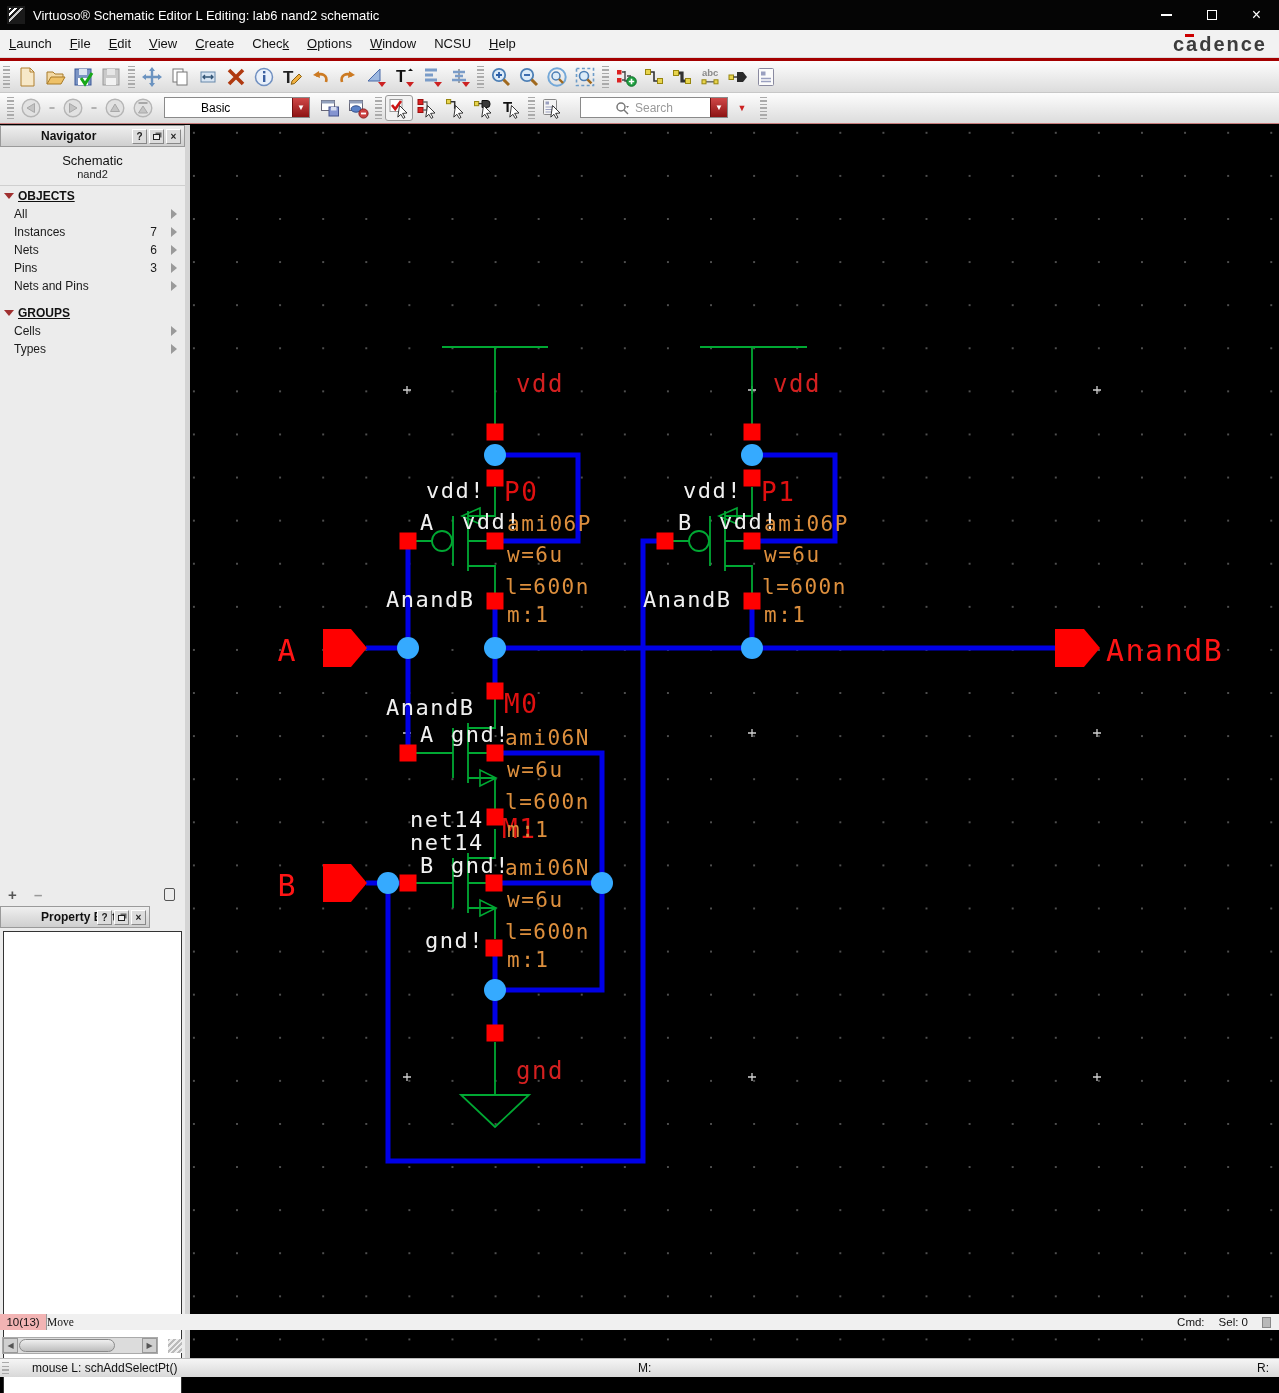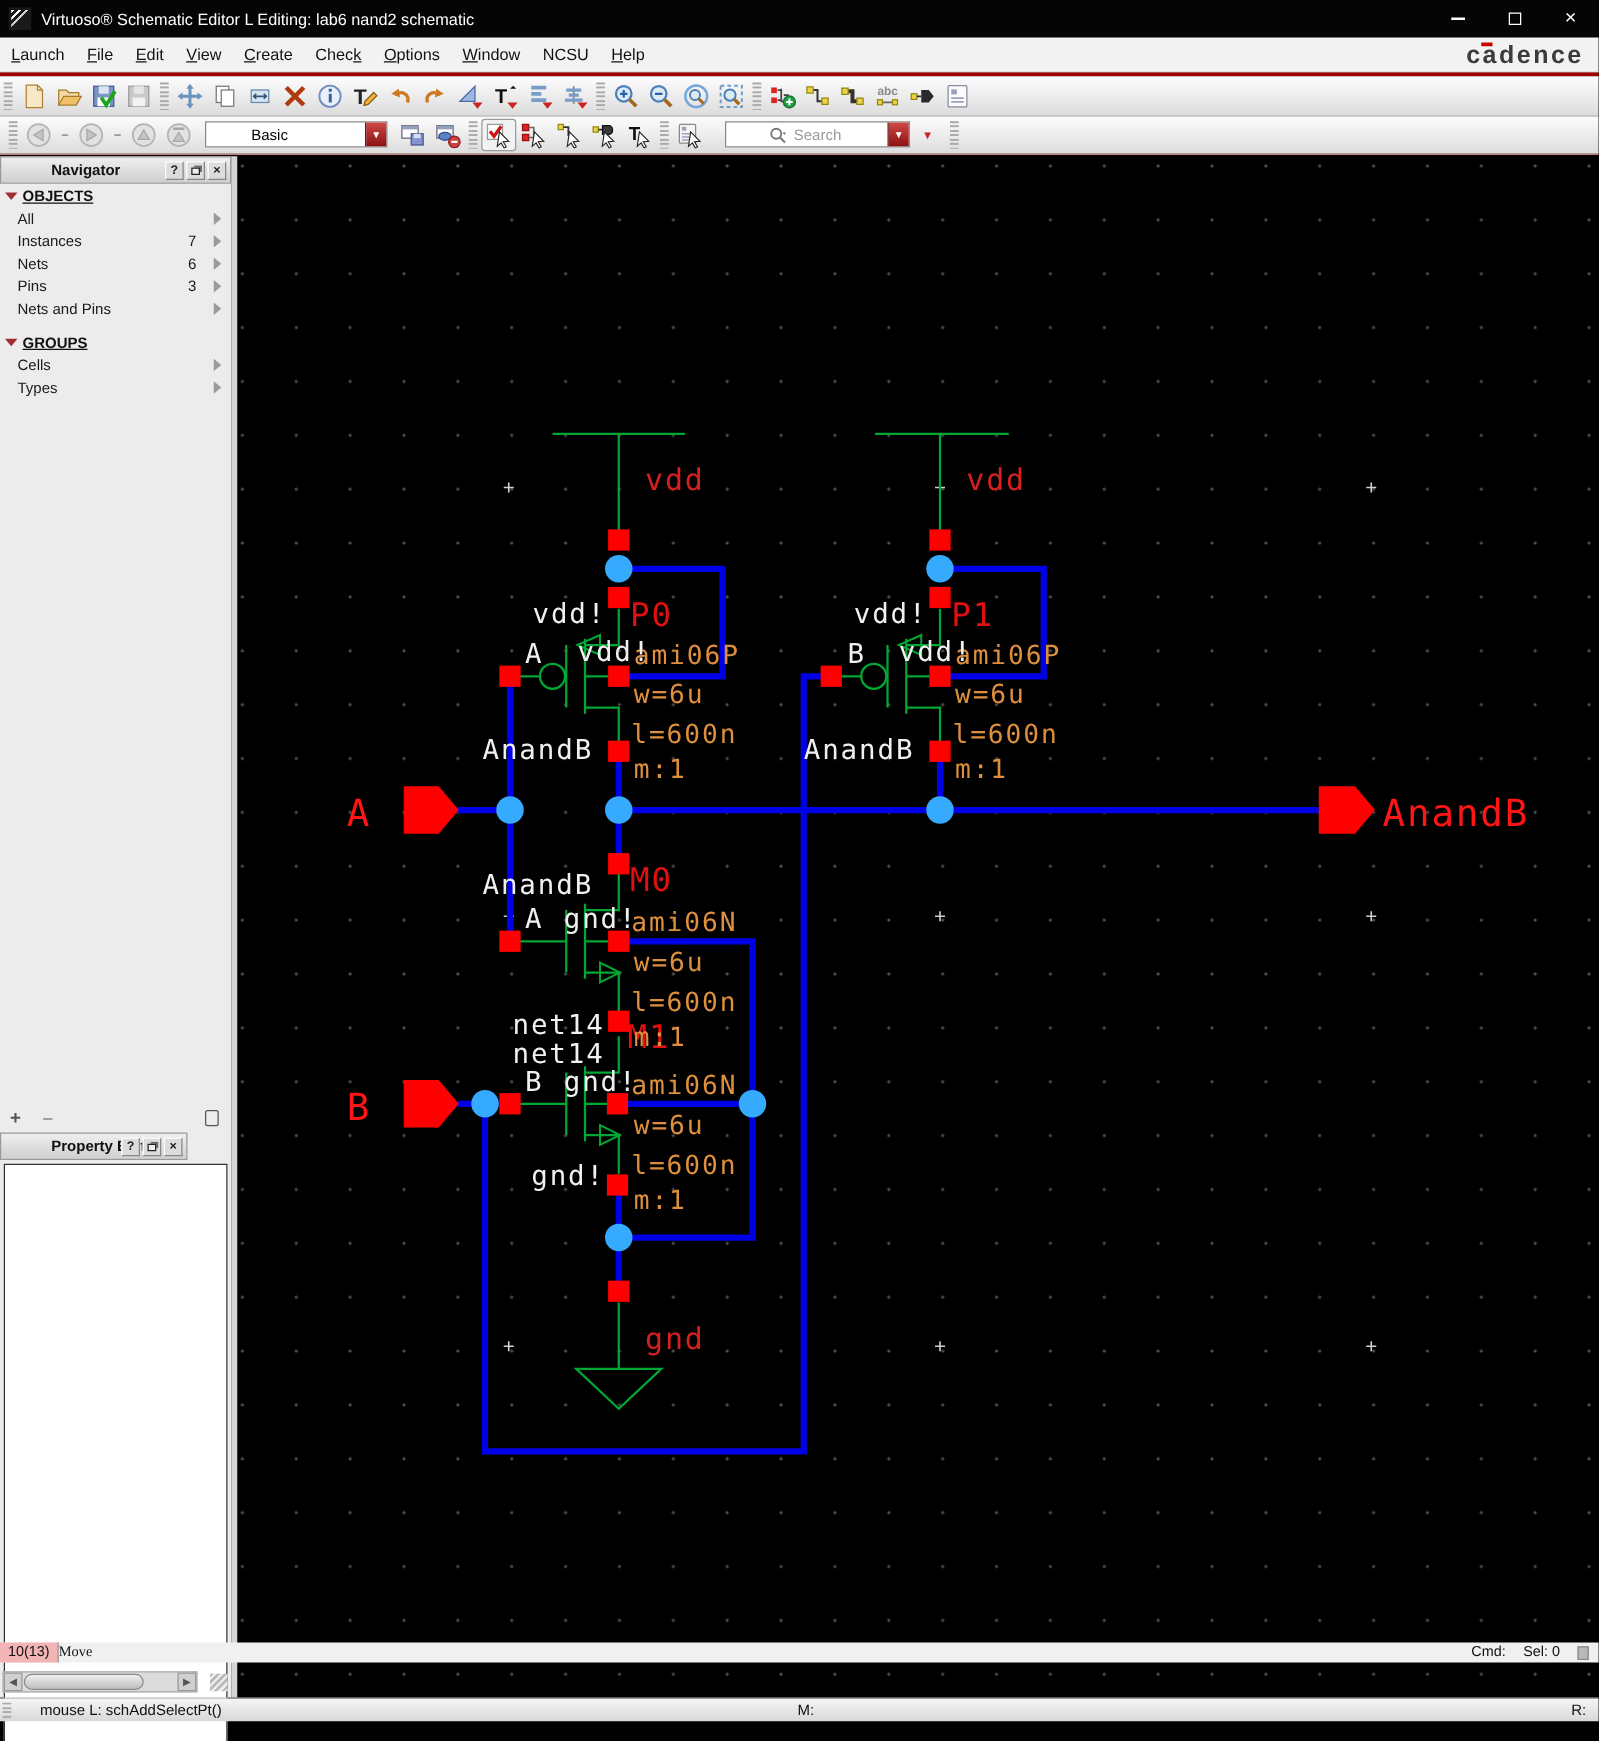--- a/index.html
+++ b/index.html
@@ -454,20 +454,24 @@
 <div class="abs" id="leftcol">
   <div class="panel-title">
     <span>Navigator</span>
     <span class="pt-btns">
       <span class="pt-btn">?</span>
       <span class="pt-btn">
           <span class="fl"></span>
         </span>
       <span class="pt-btn">×</span>
     </span>
+  </div>
+  <div id="nav-header">
+    <div id="nav-view">Schematic</div>
+    <div id="nav-cell">nand2</div>
   </div>
   <div id="nav-tree">
       <div class="tree-section"><span class="tri-down"></span>OBJECTS</div>
       <div class="tree-item">All<span class="tri-right"></span></div>
       <div class="tree-item">Instances<span class="tree-count">7</span><span class="tri-right"></span></div>
       <div class="tree-item">Nets<span class="tree-count">6</span><span class="tri-right"></span></div>
       <div class="tree-item">Pins<span class="tree-count">3</span><span class="tri-right"></span></div>
       <div class="tree-item">Nets and Pins<span class="tri-right"></span></div>
       <div style="height: 8px;"></div>
       <div class="tree-section"><span class="tri-down"></span>GROUPS</div>

